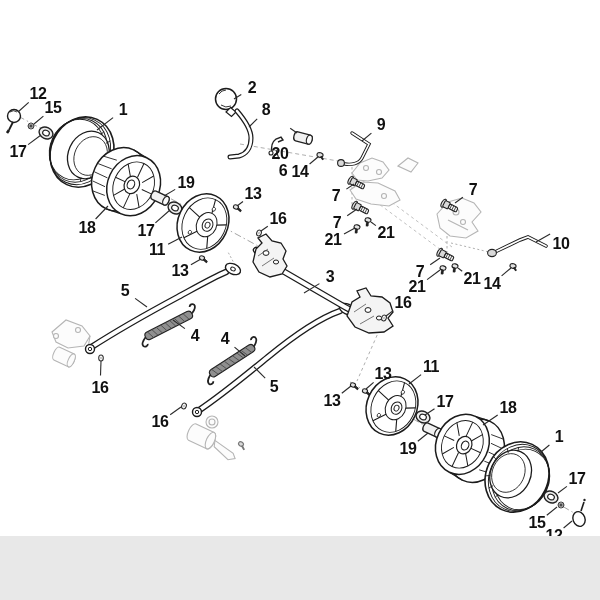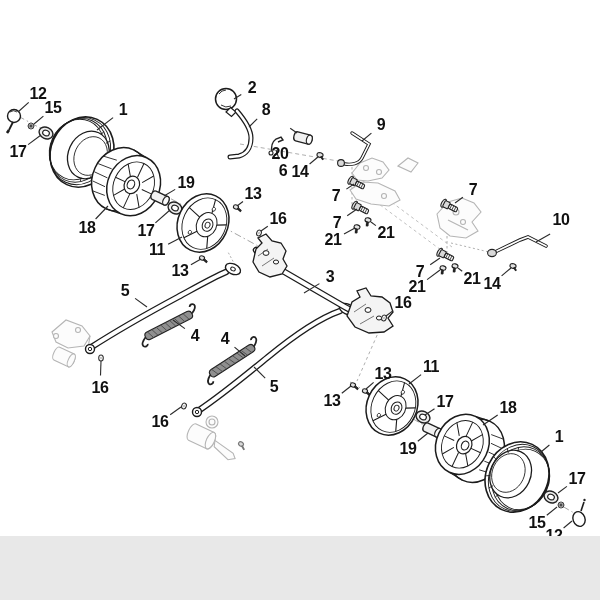--- a/index.html
+++ b/index.html
@@ -335,21 +335,21 @@
       <span class="callout" style="left: 266px; top: 110px;">8</span>
       <span class="callout" style="left: 280px; top: 121px; margin-top: 33px;">20</span>
       <span class="callout" style="left: 283px; top: 171px;">6</span>
       <span class="callout" style="left: 300px; top: 172px;">14</span>
       <span class="callout" style="left: 381px; top: 125px;">9</span>
       <span class="callout" style="left: 336px; top: 196px;">7</span>
       <span class="callout" style="left: 337px; top: 223px;">7</span>
       <span class="callout" style="left: 333px; top: 240px;">21</span>
       <span class="callout" style="left: 386px; top: 233px;">21</span>
       <span class="callout" style="left: 473px; top: 190px;">7</span>
-      <span class="callout" style="left: 561px; top: 220px;">10</span>
+      <span class="callout" style="left: 561px; top: 244px;">10</span>
       <span class="callout" style="left: 420px; top: 272px;">7</span>
       <span class="callout" style="left: 417px; top: 287px;">21</span>
       <span class="callout" style="left: 472px; top: 279px;">21</span>
       <span class="callout" style="left: 492px; top: 284px;">14</span>
       <span class="callout" style="left: 330px; top: 277px;">3</span>
       <span class="callout" style="left: 278px; top: 219px;">16</span>
       <span class="callout" style="left: 403px; top: 303px;">16</span>
       <span class="callout" style="left: 125px; top: 291px;">5</span>
       <span class="callout" style="left: 195px; top: 336px;">4</span>
       <span class="callout" style="left: 225px; top: 339px;">4</span>

